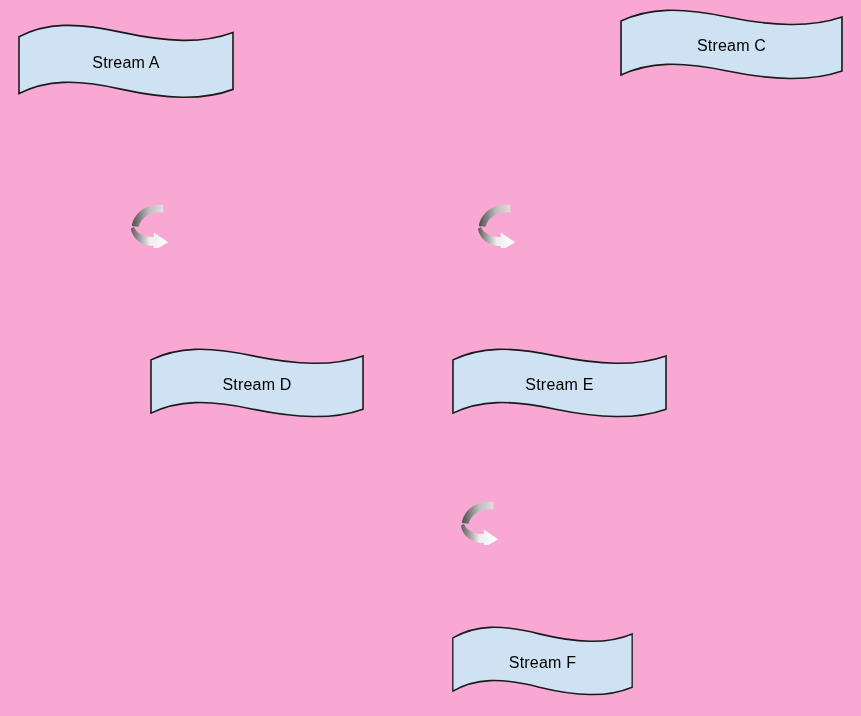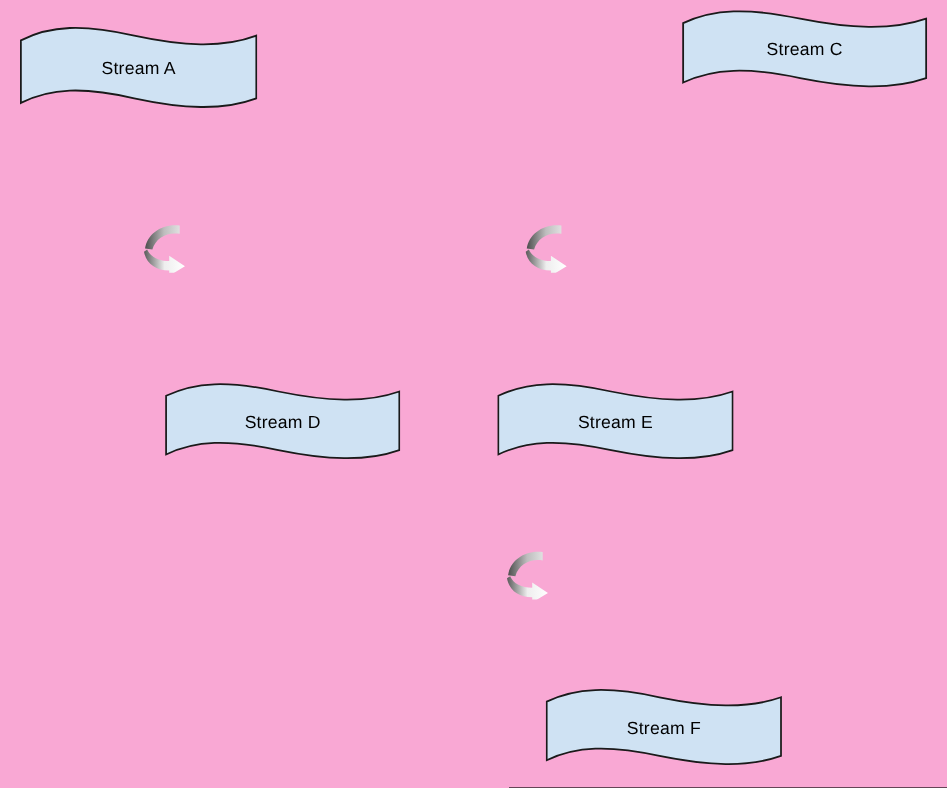--- a/index.html
+++ b/index.html
@@ -88,21 +88,21 @@
     <span class="node-label">Stream D</span>
   </div>
 
   <div class="wave-node" style="left:452px; top:348px; width:215px; height:73px;">
     <svg viewBox="0 0 216 74" preserveAspectRatio="none">
       <path d="M1,12 C28,-1 58,-2 104,8 C148,17 184,19 215,8 L215,62 C184,73 148,71 104,62 C58,52 28,53 1,66 Z" fill="#cfe2f3" stroke="#1a1a1a" stroke-width="1.6"></path>
     </svg>
     <span class="node-label">Stream E</span>
   </div>
 
-  <div class="wave-node" style="left:452px; top:626px; width:215px; height:73px;margin-left:44px;">
+  <div class="wave-node" style="left:452px; top:626px; width:181px; height:73px;">
     <svg viewBox="0 0 216 74" preserveAspectRatio="none">
       <path d="M1,12 C28,-1 58,-2 104,8 C148,17 184,19 215,8 L215,62 C184,73 148,71 104,62 C58,52 28,53 1,66 Z" fill="#cfe2f3" stroke="#1a1a1a" stroke-width="1.6"></path>
     </svg>
     <span class="node-label">Stream F</span>
   </div>
 
   <svg class="loop-icon" style="left:129px; top:200px;" width="42" height="48" viewBox="0 0 44 50">
     <path d="M3,27 C5,13 19,3 36,5 L36,13 C24,11 13,17 10,28 Z" fill="url(#gTop)"></path>
     <path d="M2,30 C4,41 13,48 26,48 L26,53 L41,44 L26,34 L26,39 C16,39 8,35 5,28 Z" fill="url(#gBot)"></path>
   </svg>

